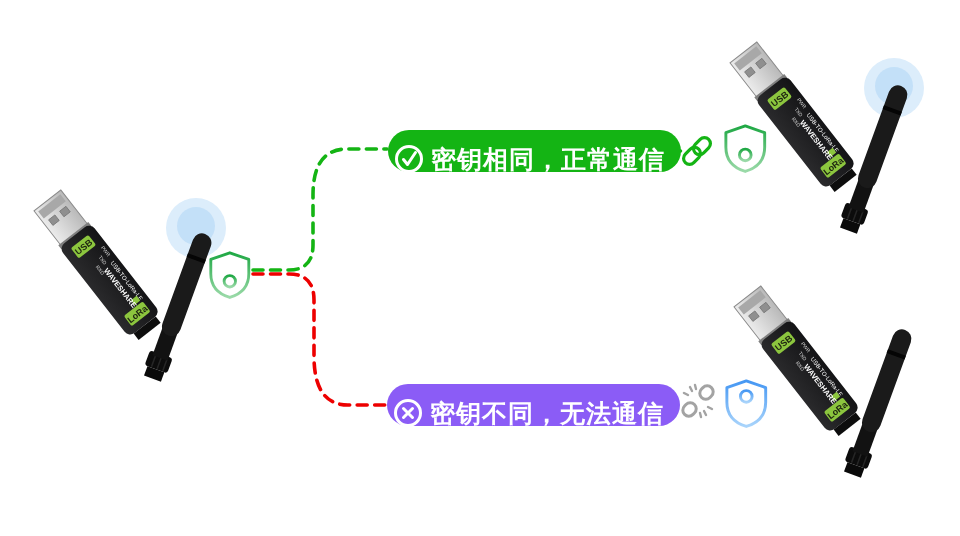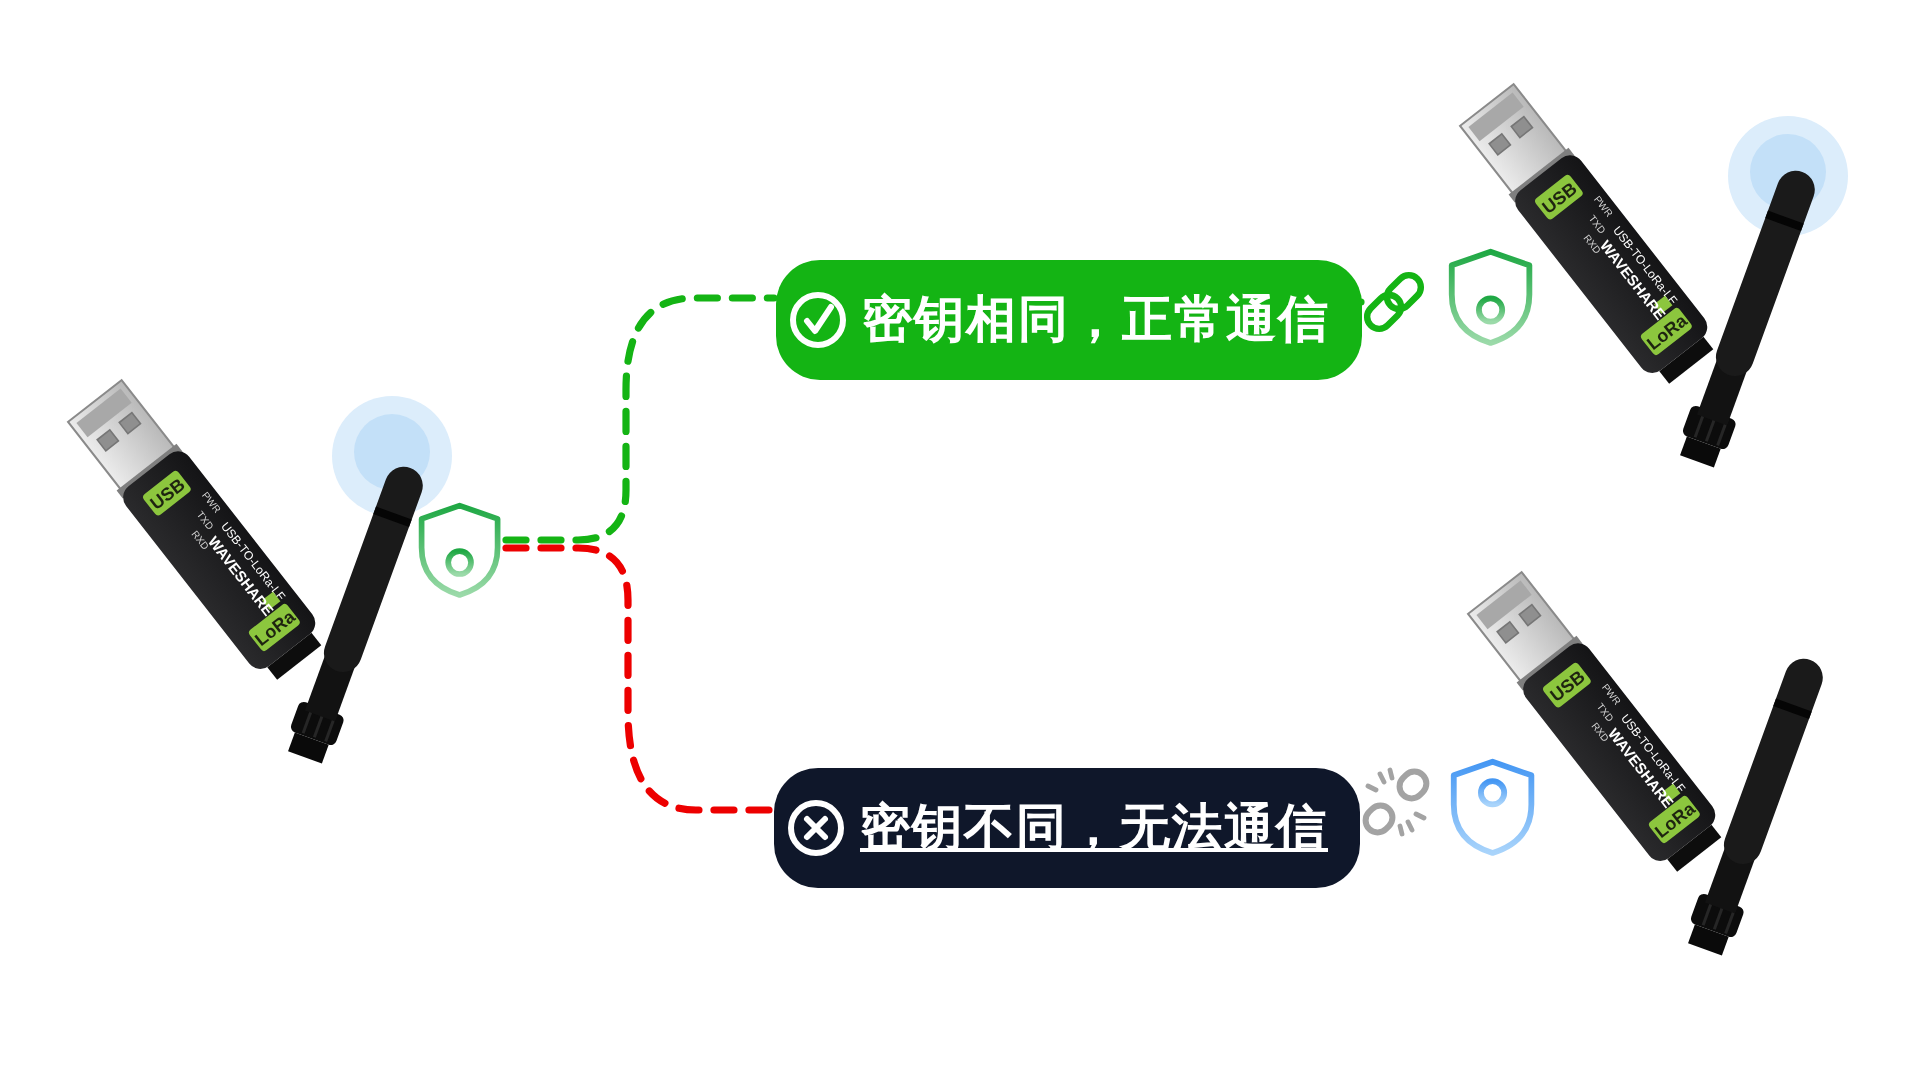--- a/index.html
+++ b/index.html
@@ -2,26 +2,26 @@
 <html><head>
 <meta charset="utf-8">
 <style>
   html,body{margin:0;padding:0;background:#fff;}
   #stage{
     position:relative;width:960px;height:536px;overflow:hidden;background:#ffffff;
     font-family:"Liberation Sans", sans-serif;
   }
   #scene{position:absolute;left:0;top:0;}
   .pill{
-    position:absolute;height:60px;border-radius:22px;display:flex;align-items:center;
-    gap:7px;padding:0 16px 0 6px;color:#fff;font-weight:bold;font-size:25px;
+    position:absolute;height:26px;border-radius:22px;display:flex;align-items:center;
+    gap:7px;padding:16px 16px 0 6px;color:#fff;font-weight:bold;font-size:25px;
     white-space:nowrap;line-height:42px;letter-spacing:1px;justify-content:center;
   }
   .pill-green{background:#14b414;}
-  .pill-red{background:#0f172a;text-decoration:underline;}
+  .pill-red{background:#8b5cf6;}
   .pill .badge-icon{flex:0 0 auto;display:block;}
   .pill .pill-label{display:block;}
 </style>
 </head>
 <body>
 
 <div id="stage">
 
   <svg id="scene" width="960" height="536" viewBox="0 0 960 536">
     <defs>

